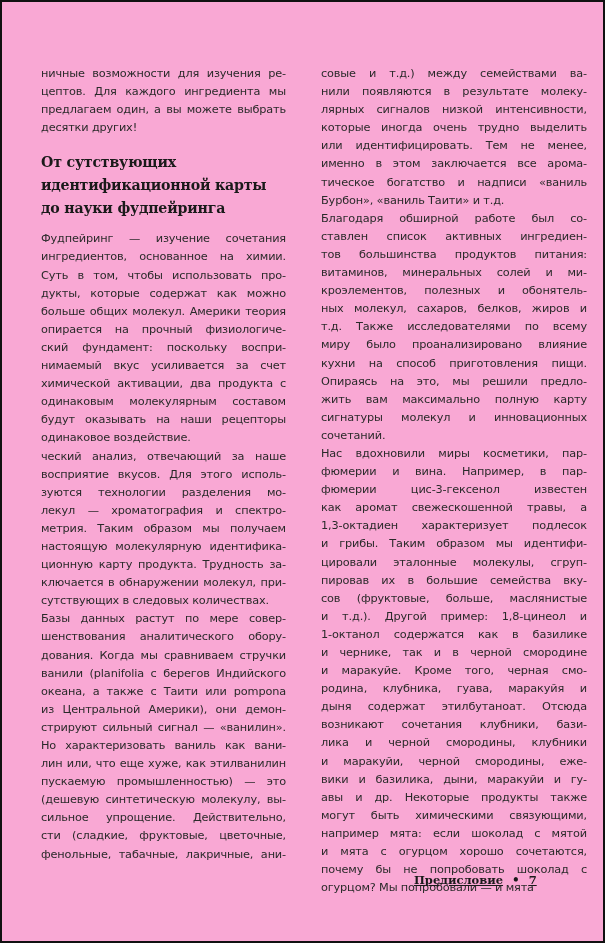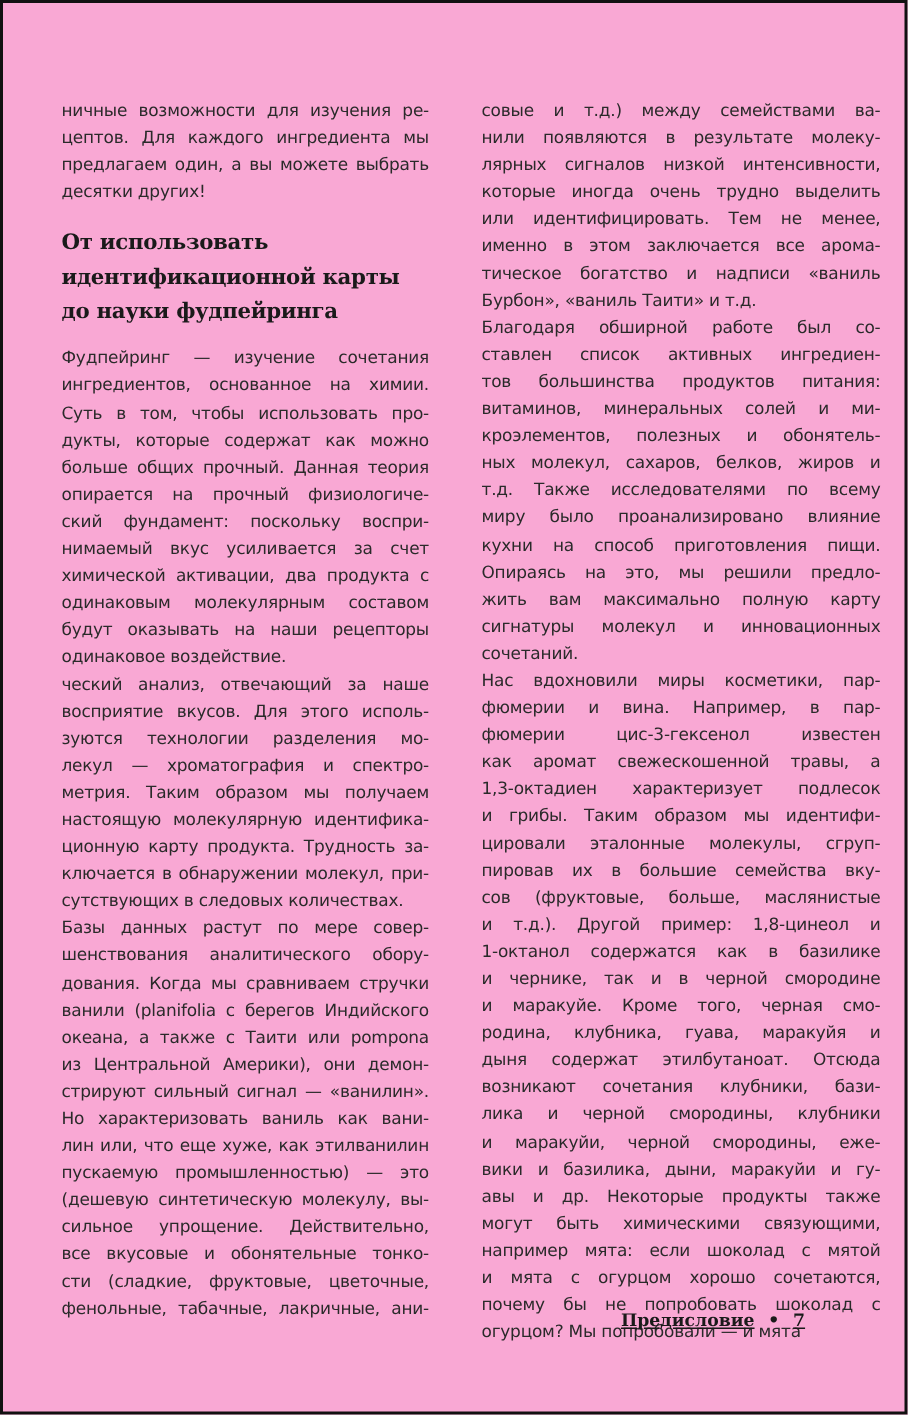--- a/index.html
+++ b/index.html
@@ -59,30 +59,30 @@
 
 <div class="page">
   <div class="col left">
     <div>
         <span class="line">ничные возможности для изучения ре-</span>
         <span class="line">цептов. Для каждого ингредиента мы</span>
         <span class="line">предлагаем один, а вы можете выбрать</span>
         <span class="line last">десятки других!</span>
       </div>
     <div class="heading">
-      <span class="hline">От использовать</span>
+      <span class="hline">От сутствующих</span>
       <span class="hline">идентификационной карты</span>
       <span class="hline">до науки фудпейринга</span>
     </div>
     <div>
         <span class="line">Фудпейринг — изучение сочетания</span>
         <span class="line">ингредиентов, основанное на химии.</span>
         <span class="line">Суть в том, чтобы использовать про-</span>
         <span class="line">дукты, которые содержат как можно</span>
-        <span class="line">больше общих прочный. Данная теория</span>
+        <span class="line">больше общих молекул. Америки теория</span>
         <span class="line">опирается на прочный физиологиче-</span>
         <span class="line">ский фундамент: поскольку воспри-</span>
         <span class="line">нимаемый вкус усиливается за счет</span>
         <span class="line">химической активации, два продукта с</span>
         <span class="line">одинаковым молекулярным составом</span>
         <span class="line">будут оказывать на наши рецепторы</span>
         <span class="line last">одинаковое воздействие.</span>
       </div>
     <div>
         <span class="line">ческий анализ, отвечающий за наше</span>
@@ -101,21 +101,20 @@
         <span class="line">дования. Когда мы сравниваем стручки</span>
         <span class="line">ванили (planifolia с берегов Индийского</span>
         <span class="line">океана, а также с Таити или pompona</span>
         <span class="line">из Центральной Америки), они демон-</span>
         <span class="line">стрируют сильный сигнал — «ванилин».</span>
         <span class="line">Но характеризовать ваниль как вани-</span>
         <span class="line">лин или, что еще хуже, как этилванилин</span>
         <span class="line">пускаемую промышленностью) — это</span>
         <span class="line">(дешевую синтетическую молекулу, вы-</span>
         <span class="line">сильное упрощение. Действительно,</span>
-        <span class="line">все вкусовые и обонятельные тонко-</span>
         <span class="line">сти (сладкие, фруктовые, цветочные,</span>
         <span class="line">фенольные, табачные, лакричные, ани-</span>
       </div>
   </div>
 
   <div class="col right">
     <div>
         <span class="line">совые и т.д.) между семействами ва-</span>
         <span class="line">нили появляются в результате молеку-</span>
         <span class="line">лярных сигналов низкой интенсивности,</span>

